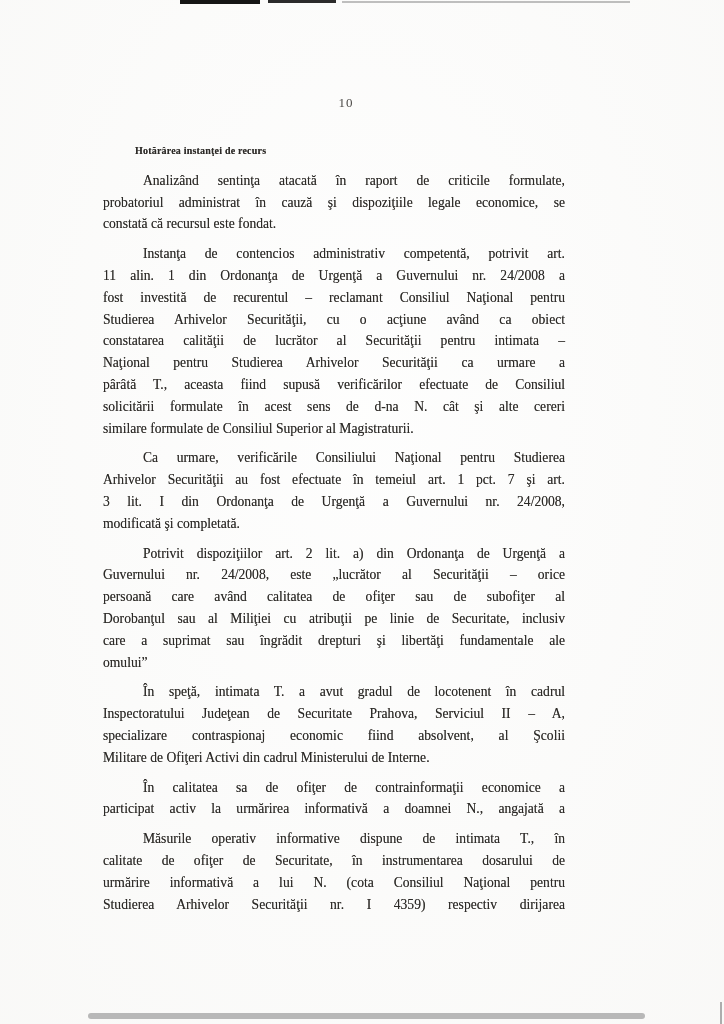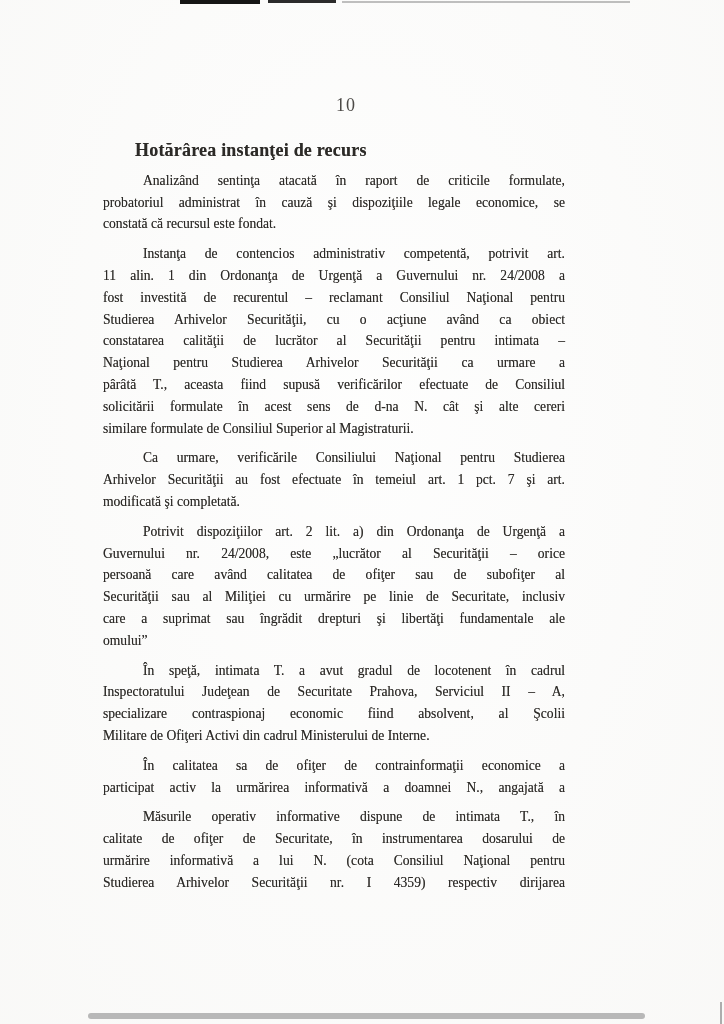--- a/index.html
+++ b/index.html
@@ -22,36 +22,36 @@
   .top-seg1   { left: 180px; top: 0; width: 80px;  height: 4px; background: #151515; }
   .top-seg2   { left: 268px; top: 0; width: 68px;  height: 3px; background: #2b2b2b; }
   .top-seg3   { left: 342px; top: 1px; width: 288px; height: 2px; background: #8d8d8d; opacity: .55; }
   .bottom-band{ left: 88px;  top: 1013px; width: 557px; height: 6px; border-radius: 3px; opacity: .8; }
   .right-sliver{ left: 720px; top: 1002px; width: 2px; height: 22px; background: #9a9a9a; opacity: .8; }
 
   .page-number {
     position: absolute;
     left: 318px; top: 95px; width: 56px;
     text-align: center;
-    font-size: 18px;
+    font-size: 13px;
     letter-spacing: 1px;
   }
 
   .textblock {
     position: absolute;
     left: 95px; top: 140px;
     width: 478px;
     font-size: 13.6px;
     line-height: 21.8px;
     text-shadow: 0 0 0.4px rgba(45,42,38,0.55);
   }
   .heading {
     font-weight: bold;
     padding-left: 40px;
-    font-size: 18px;
+    font-size: 10px;
     letter-spacing: 0.2px;
   }
   .para { margin: 8px; }
   .line {
     text-align: justify;
     text-align-last: justify;
     white-space: normal;
   }
   .line.first { text-indent: 40px; }
   .line.lastfree { text-align-last: left; }
@@ -84,27 +84,28 @@
           <div class="line">Studierea Arhivelor Securităţii, cu o acţiune având ca obiect</div>
           <div class="line">constatarea calităţii de lucrător al Securităţii pentru intimata –</div>
           <div class="line">Naţional pentru Studierea Arhivelor Securităţii ca urmare a</div>
           <div class="line">pârâtă T., aceasta fiind supusă verificărilor efectuate de Consiliul</div>
           <div class="line">solicitării formulate în acest sens de d-na N. cât şi alte cereri</div>
           <div class="line lastfree">similare formulate de Consiliul Superior al Magistraturii.</div>
         </div>
         <div class="para">
           <div class="line first">Ca urmare, verificările Consiliului Naţional pentru Studierea</div>
           <div class="line">Arhivelor Securităţii au fost efectuate în temeiul art. 1 pct. 7 şi art.</div>
+          <div class="line">3 lit. I din Ordonanţa de Urgenţă a Guvernului nr. 24/2008,</div>
           <div class="line lastfree">modificată şi completată.</div>
         </div>
         <div class="para">
           <div class="line first">Potrivit dispoziţiilor art. 2 lit. a) din Ordonanţa de Urgenţă a</div>
           <div class="line">Guvernului nr. 24/2008, este „lucrător al Securităţii – orice</div>
           <div class="line">persoană care având calitatea de ofiţer sau de subofiţer al</div>
-          <div class="line">Securităţii sau al Miliţiei cu urmărire pe linie de Securitate, inclusiv</div>
+          <div class="line">Dorobanţul sau al Miliţiei cu atribuţii pe linie de Securitate, inclusiv</div>
           <div class="line">care a suprimat sau îngrădit drepturi şi libertăţi fundamentale ale</div>
           <div class="line lastfree">omului”</div>
         </div>
         <div class="para">
           <div class="line first">În speţă, intimata T. a avut gradul de locotenent în cadrul</div>
           <div class="line">Inspectoratului Judeţean de Securitate Prahova, Serviciul II – A,</div>
           <div class="line">specializare contraspionaj economic fiind absolvent, al Şcolii</div>
           <div class="line lastfree">Militare de Ofiţeri Activi din cadrul Ministerului de Interne.</div>
         </div>
         <div class="para">

